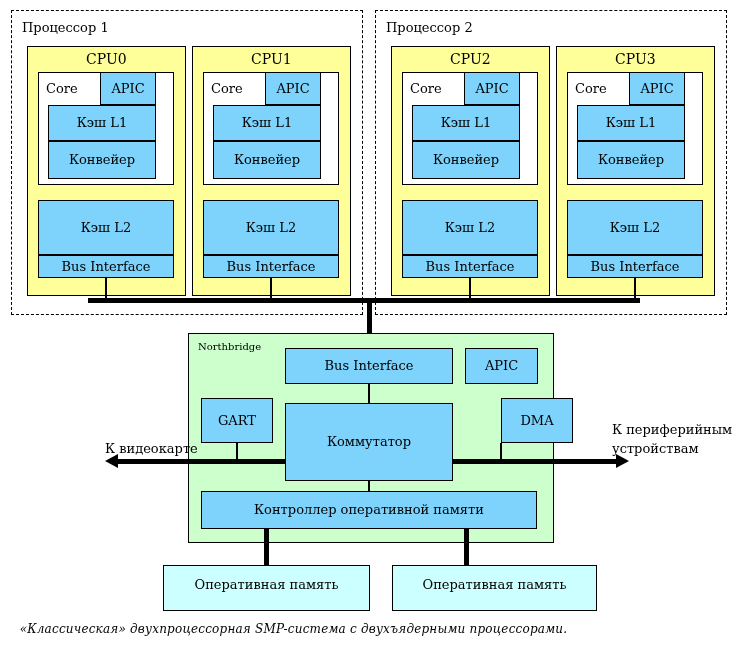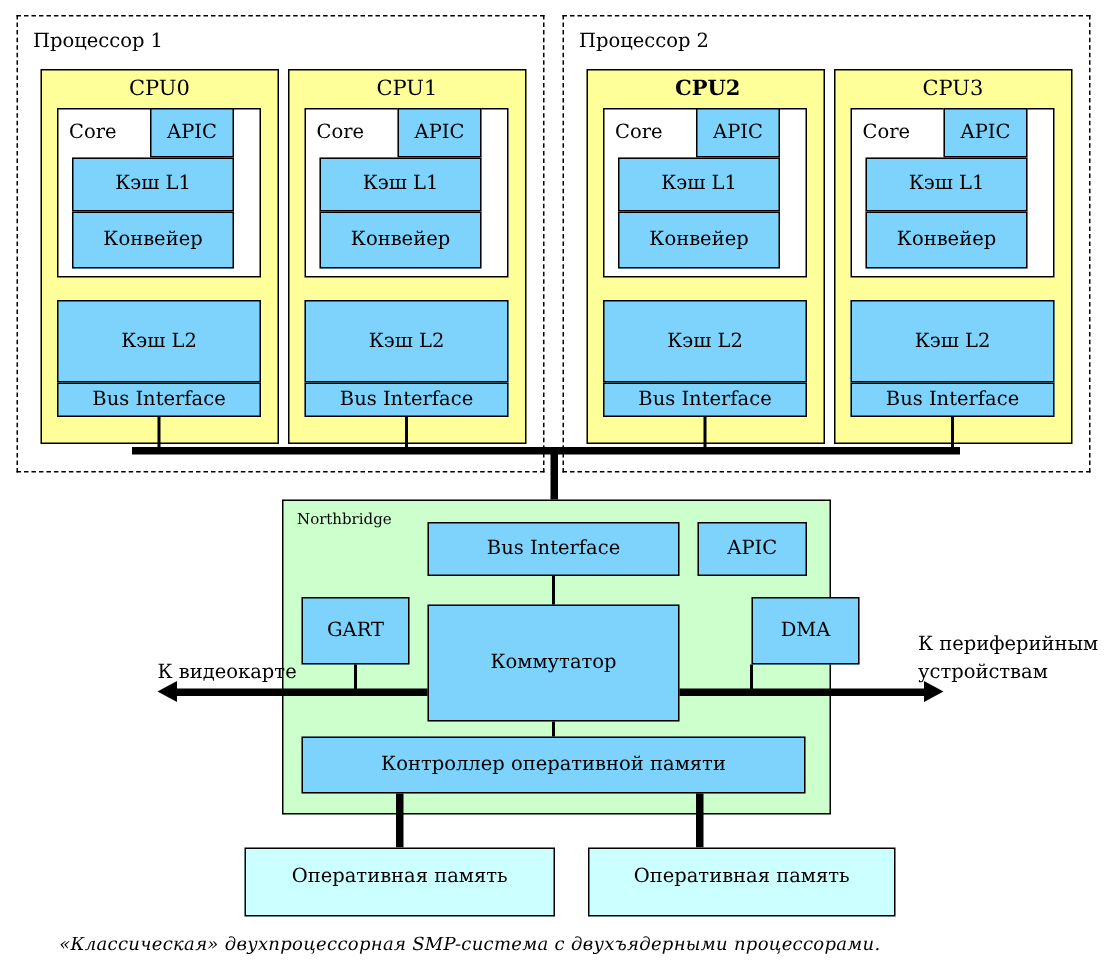--- a/index.html
+++ b/index.html
@@ -31,21 +31,21 @@
   .ram{background:#ccffff;border:1px solid #000;}
 
   
   .t-proc{font-size:13px;}
   .t-cpu{font-size:14px;}
   .t-sm{font-size:13px;}
   .t-md{font-size:13px;}
   .t-nb{font-size:10px;}
   .t-side{font-size:13px;line-height:1.35;}
   .caption{
-    position:absolute;width:587px;text-align:right;
+    position:absolute;width:587px;text-align:center;
     font-family:"DejaVu Serif", serif;
     font-style:italic;font-size:12px;letter-spacing:.2px;
   }
 
   
   .wire-thin{position:absolute;background:#000;}
   .wire-thick{position:absolute;background:#000;}
 
   
   .arrowhead-l{
@@ -90,21 +90,21 @@
   <div class="box t-sm" style="left:213px;top:141px;width:108px;height:38px;">Конвейер</div>
 
   <div class="box t-sm" style="left:203px;top:200px;width:136px;height:55px;">Кэш L2</div>
   <div class="box t-sm" style="left:203px;top:255px;width:136px;height:23px;">Bus Interface</div>
   <div class="wire-thin" style="left:270px;top:278px;width:2px;height:22px;"></div>
 
   <div class="dashed" style="left:375px;top:10px;width:352px;height:305px;"></div>
   <div class="lbl t-proc" style="left:386px;top:20px;">Процессор 2</div>
 
   <div class="cpu-card" style="position:absolute;left:391px;top:46px;width:157px;height:248px;"></div>
-  <div class="lbl t-cpu" style="left:450px;top:51px;font-weight:bold;">CPU2</div>
+  <div class="lbl t-cpu" style="left:450px;top:51px;">CPU2</div>
 
   <div class="box" style="left:402px;top:72px;width:136px;height:113px;display:block;background:#fff;"></div>
   <div class="lbl t-sm" style="left:410px;top:81px;">Core</div>
   <div class="box t-sm" style="left:464px;top:72px;width:56px;height:33px;">APIC</div>
   <div class="box t-sm" style="left:412px;top:105px;width:108px;height:36px;">Кэш L1</div>
   <div class="box t-sm" style="left:412px;top:141px;width:108px;height:38px;">Конвейер</div>
 
   <div class="box t-sm" style="left:402px;top:200px;width:136px;height:55px;">Кэш L2</div>
   <div class="box t-sm" style="left:402px;top:255px;width:136px;height:23px;">Bus Interface</div>
   <div class="wire-thin" style="left:469px;top:278px;width:2px;height:22px;"></div>

